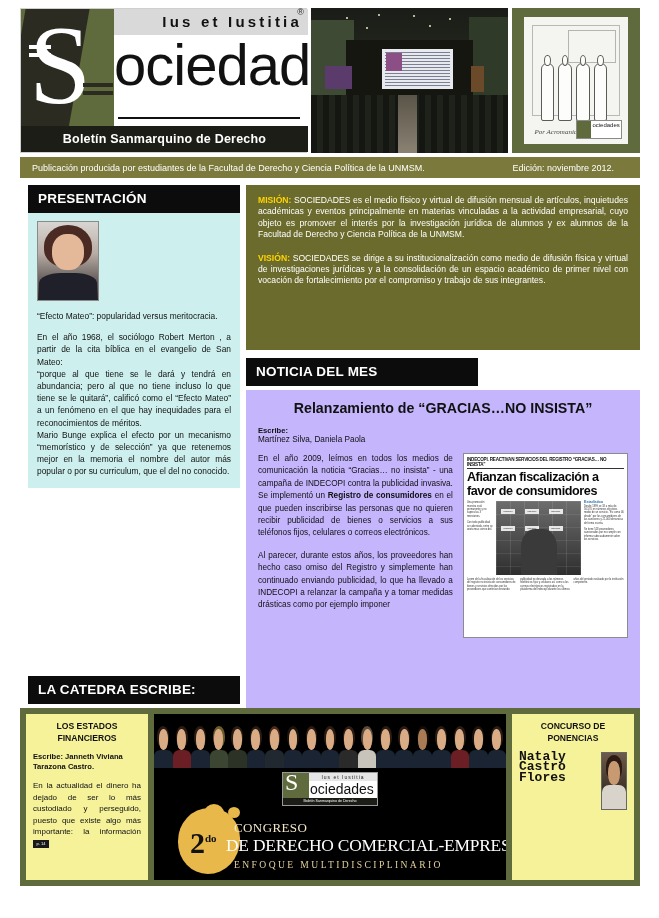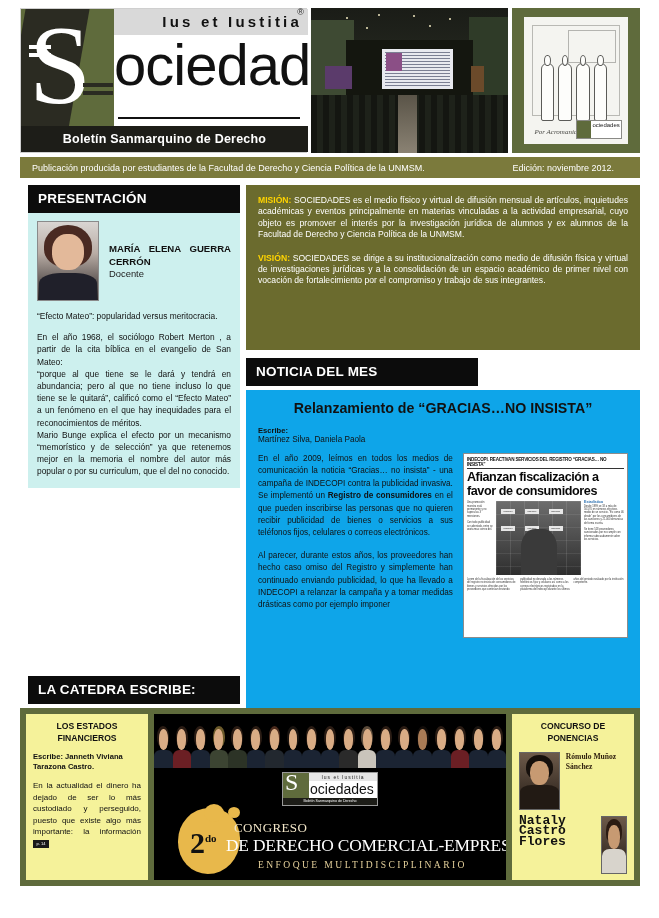--- a/index.html
+++ b/index.html
@@ -251,21 +251,21 @@
   
   .noticia-head {
     position: absolute;
     left: 246px; top: 358px;
     width: 232px;
   }
   .noticia-box {
     position: absolute;
     left: 246px; top: 390px;
     width: 394px; height: 326px;
-    background: #0ea5e9;
+    background: #c4b5fd;
     padding: 10px 12px 8px 12px;
   }
   .noticia-title {
     text-align: center;
     font-size: 14.2px;
     font-weight: bold;
     color: #111;
     margin-bottom: 10px;
   }
   .escribe-lbl { font-size: 7.6px; font-weight: bold; color:#111; }
@@ -384,21 +384,21 @@
     position: absolute;
     left: 72px; bottom: 24px;
     color: #ffffff;
     font-family: "Liberation Serif", serif;
     font-size: 17.4px;
     letter-spacing: -0.2px;
     white-space: nowrap;
   }
   .cong-line3 {
     position: absolute;
-    left: 104px; bottom: 10px;
+    left: 80px; bottom: 10px;
     color: #e3cf9a;
     font-family: "Liberation Serif", serif;
     font-size: 9.6px;
     letter-spacing: 2.4px;
   }
   .cong-logo {
     position: absolute;
     left: 50%; top: 58px;
     transform: translateX(-50%);
     width: 96px; height: 34px;
@@ -504,24 +504,20 @@
 
   <div class="col-left">
     <div class="sec-head">PRESENTACIÓN</div>
     <div class="pres-body">
       <div class="pres-top">
         <div class="pres-photo">
           <div class="pp-hair"></div>
           <div class="pp-face"></div>
           <div class="pp-body"></div>
         </div>
-        <div>
-          <div class="pres-name">MARÍA ELENA GUERRA CERRÓN</div>
-          <div class="pres-role">Docente</div>
-        </div>
       </div>
       <div class="pres-lead">“Efecto Mateo”:  popularidad  versus meritocracia.</div>
       <div class="pres-para">
         <p>En el año 1968, el sociólogo Robert Merton , a partir de la cita bíblica en el evangelio de San Mateo:</p>
         <p>“porque al que tiene se le dará y tendrá en abundancia; pero al que no tiene incluso lo que tiene se le quitará”, calificó como el “Efecto Mateo” a un fenómeno en el que hay inequidades para el reconocimientos de méritos.</p>
         <p>Mario Bunge explica el efecto por un mecanismo “memorístico y de selección” ya que retenemos mejor en la memoria el nombre del autor más popular o por su curriculum, que el del no conocido.</p>
       </div>
     </div>
   </div>
 
@@ -704,28 +700,20 @@
             <div class="cl-ius">Ius et Iustitia</div>
             <div class="cl-oci">ociedades</div>
           </div>
         </div>
         <div class="cl-sub">Boletín Sanmarquino de Derecho</div>
       </div>
     </div>
 
     <div class="yb-right">
       <div class="yb-title">CONCURSO DE PONENCIAS</div>
-      <div class="cp-row">
-        <div class="cp-photo">
-            <div class="h"></div>
-            <div class="f"></div>
-            <div class="b"></div>
-          </div>
-        <div class="cp-name">Rómulo Muñoz Sánchez</div>
-      </div>
       <div class="cp-row" style="flex-direction:row-reverse">
         <div class="cp-photo w">
             <div class="h"></div>
             <div class="f"></div>
             <div class="b"></div>
           </div>
         <div class="cp-name2">Nataly Castro Flores</div>
       </div>
     </div>
   </div>

